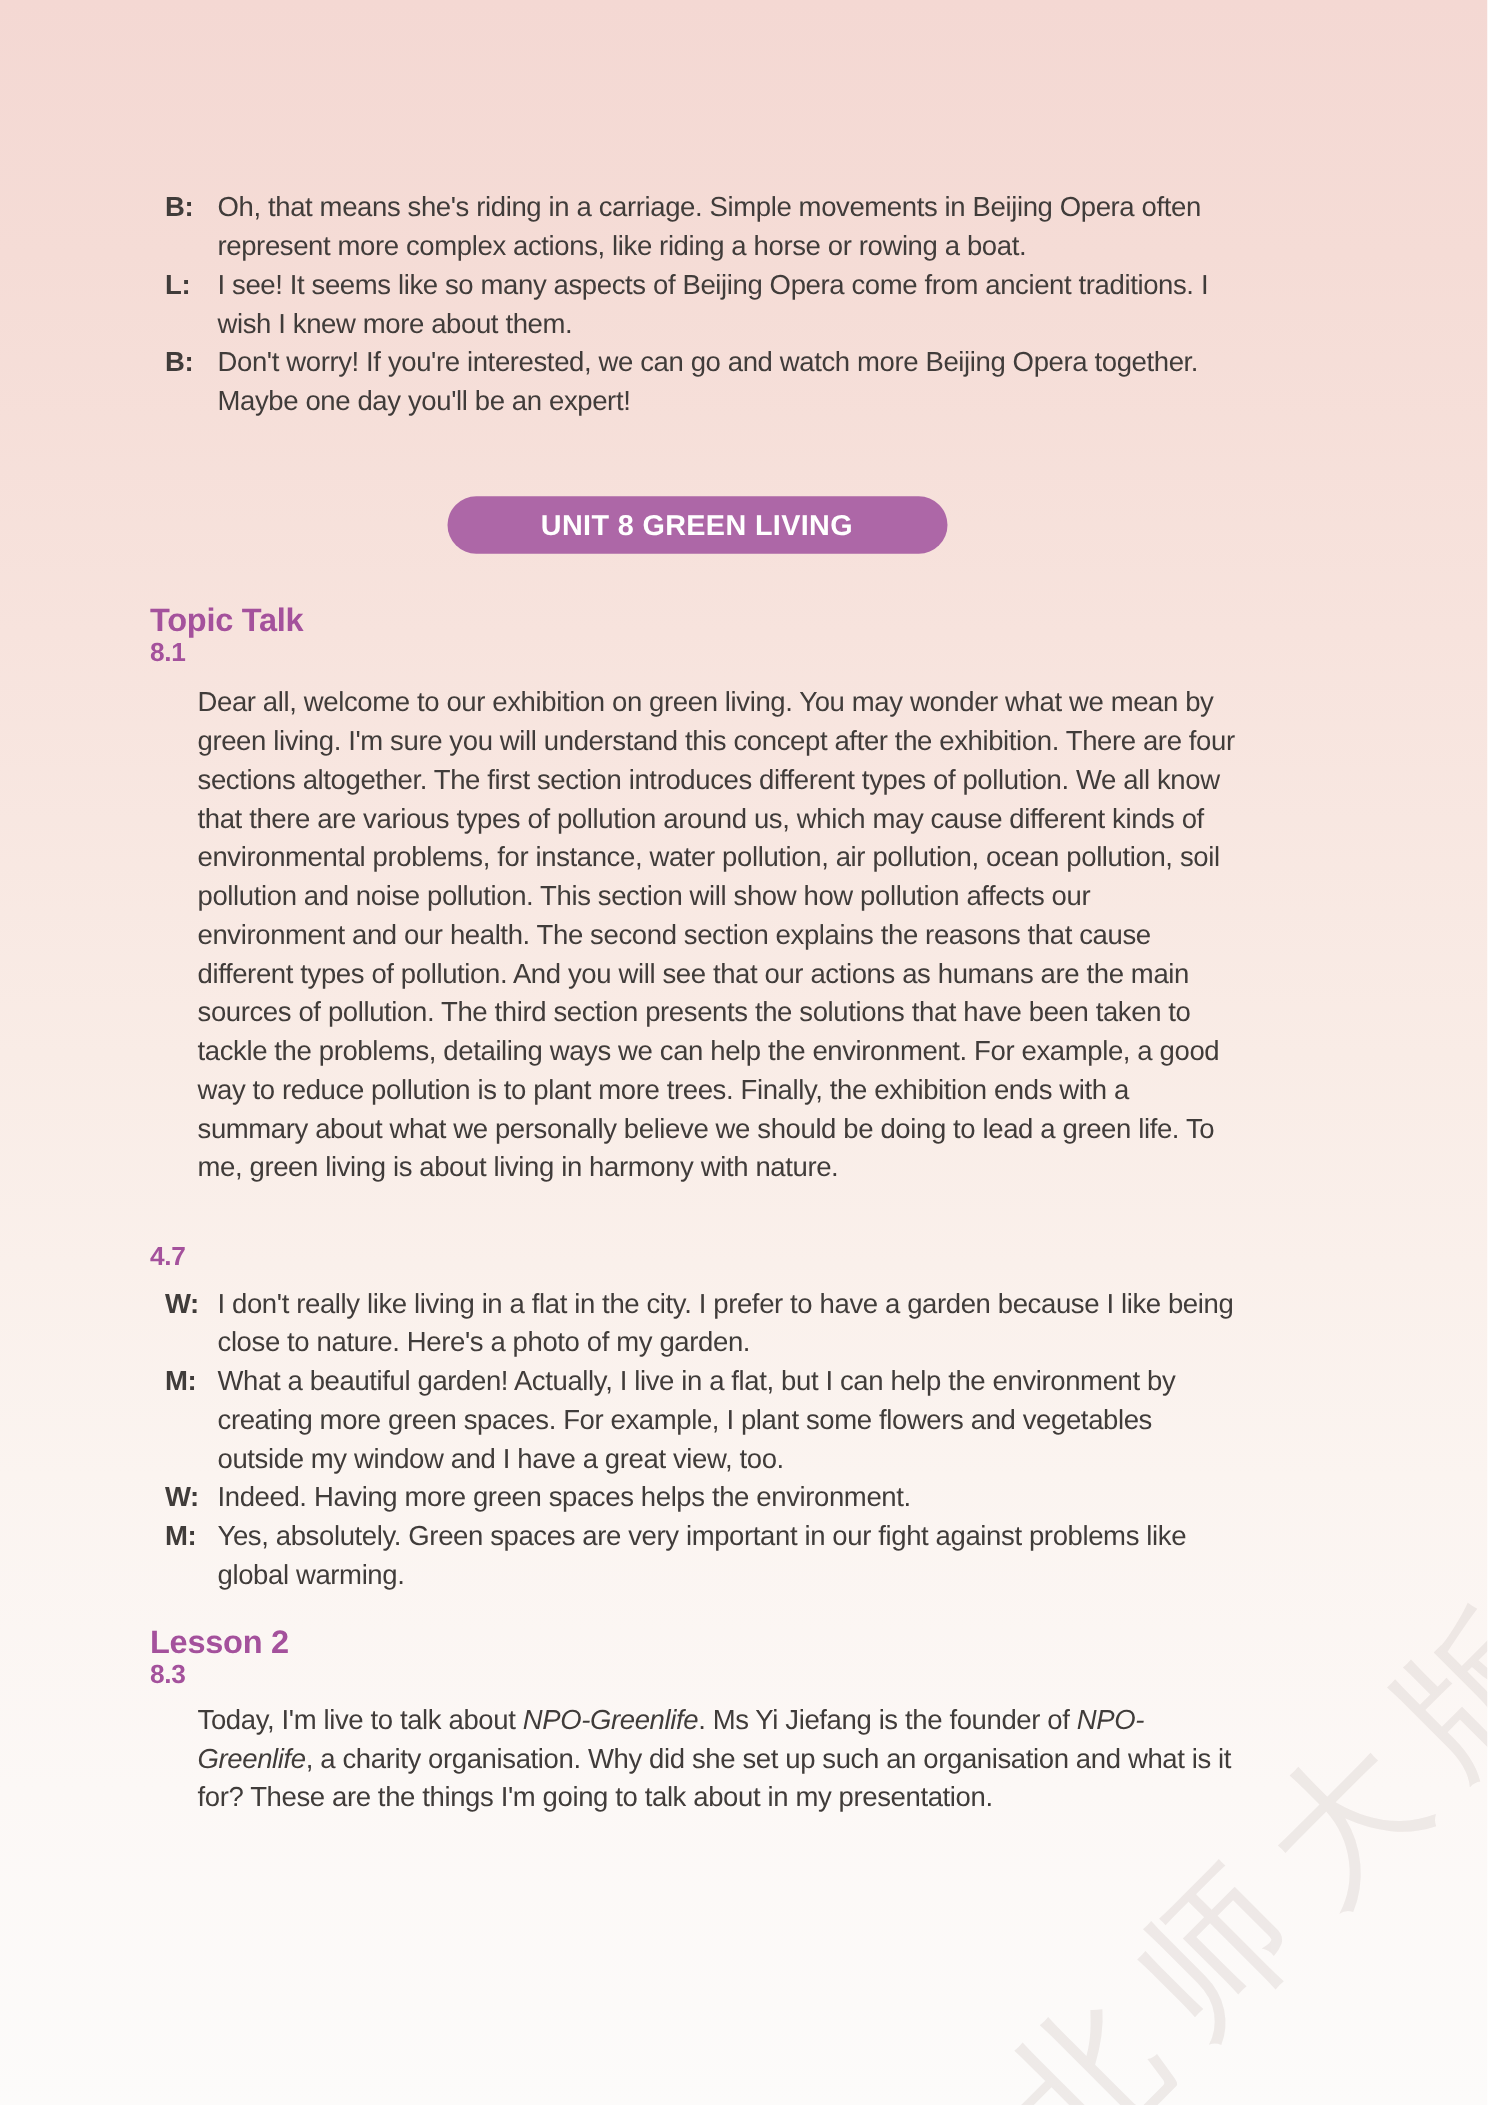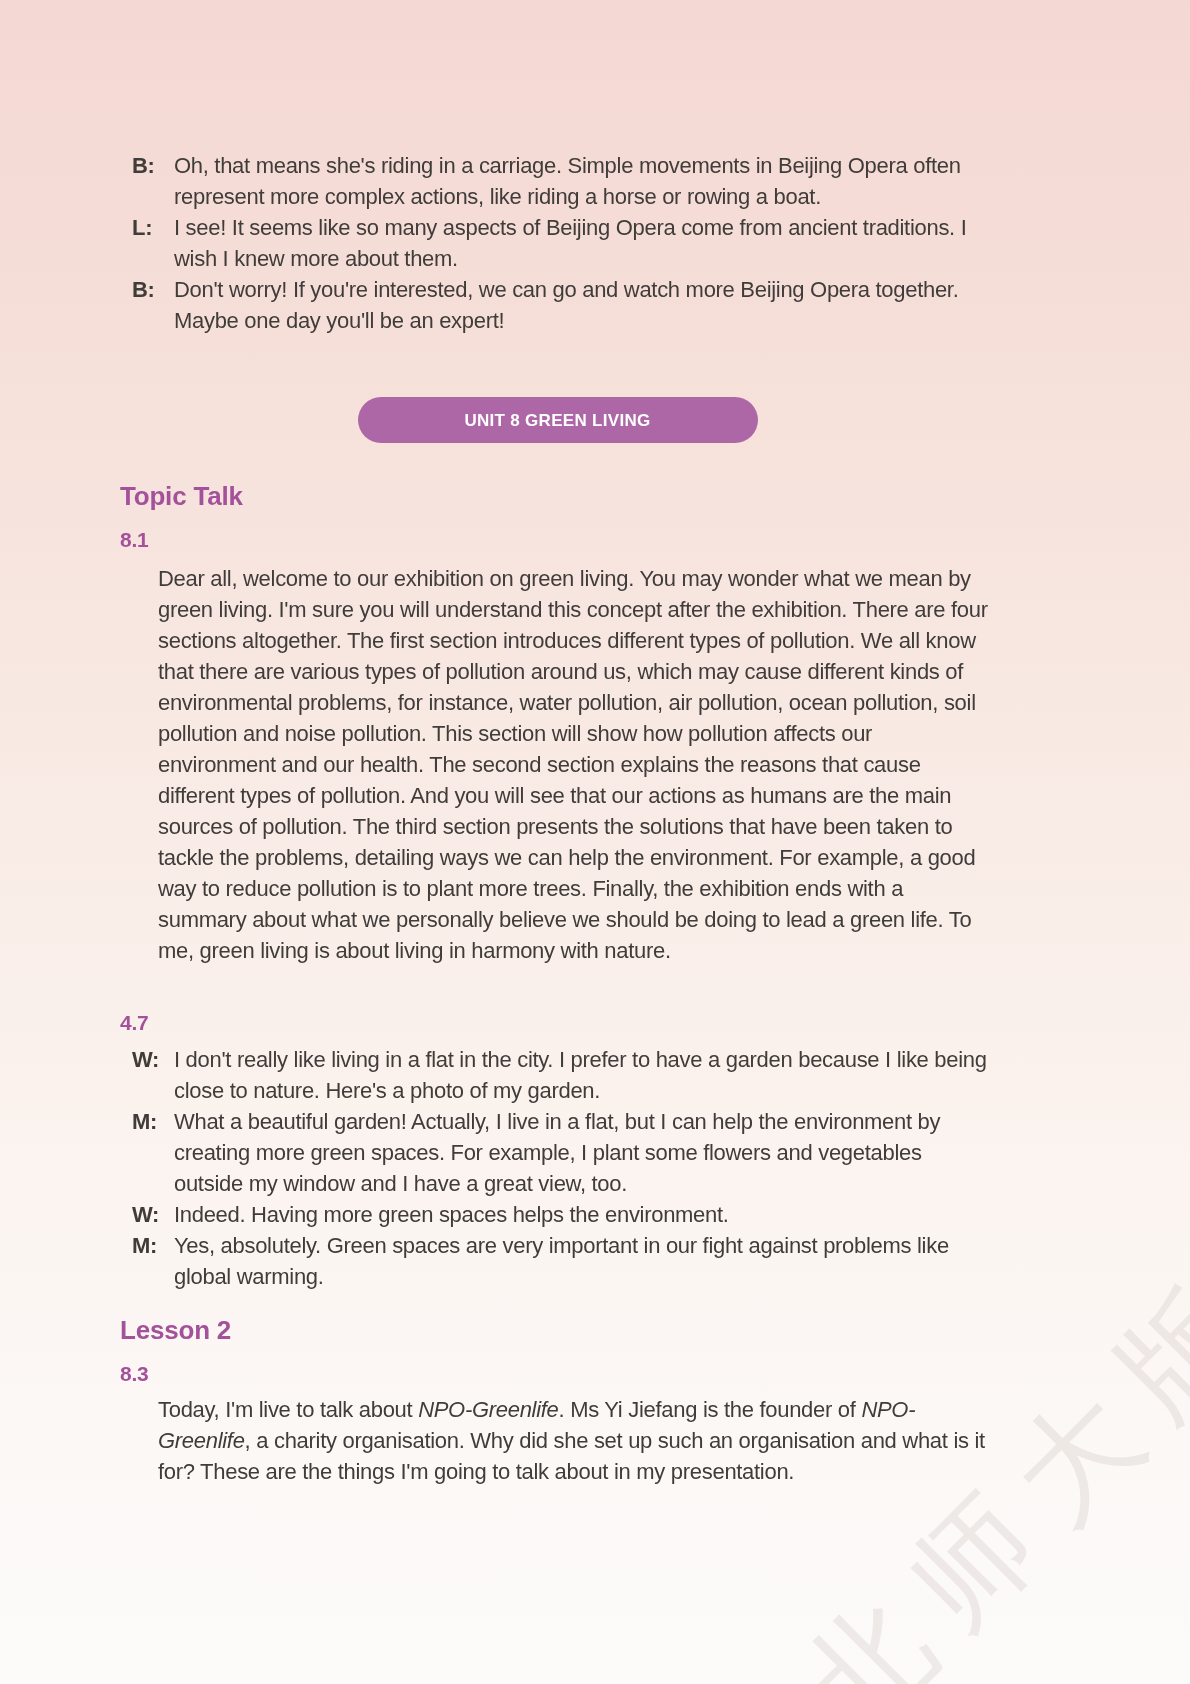--- a/index.html
+++ b/index.html
@@ -35,29 +35,28 @@
   .dlg-row{display:flex;padding-left:12px;}
   .spk{font-weight:700;min-width:28px;margin-right:14px;flex-shrink:0;}
   .txt{flex:1;}
   .banner{
     width:400px;height:46px;
     margin:61px auto 0 auto;
     background:var(--banner-bg);
     border-radius:23px;
     display:flex;align-items:center;justify-content:center;
     color:var(--banner-text);
-    font-weight:700;font-size:17px;letter-spacing:0.3px;
+    font-weight:700;font-size:23px;letter-spacing:0.3px;
   }
   .sec-heading{
     margin-top:38px;
     color:var(--accent);
     font-weight:700;font-size:26px;line-height:30px;letter-spacing:-0.2px;
   }
   .track-num{
-    margin-top:17px;
     color:var(--accent);
     font-weight:700;font-size:21px;line-height:24px;
   }
   .para{margin:11px 0 0 38px;}
   .legend{margin:8px 0 0 38px;white-space:pre-wrap;}
   .dlg-block{margin-top:9px;}
   .mt-82{margin-top:45px;}
   .mt-lesson{margin-top:23px;}
   .mt-83para{margin-top:8px;}
   .page-number{

